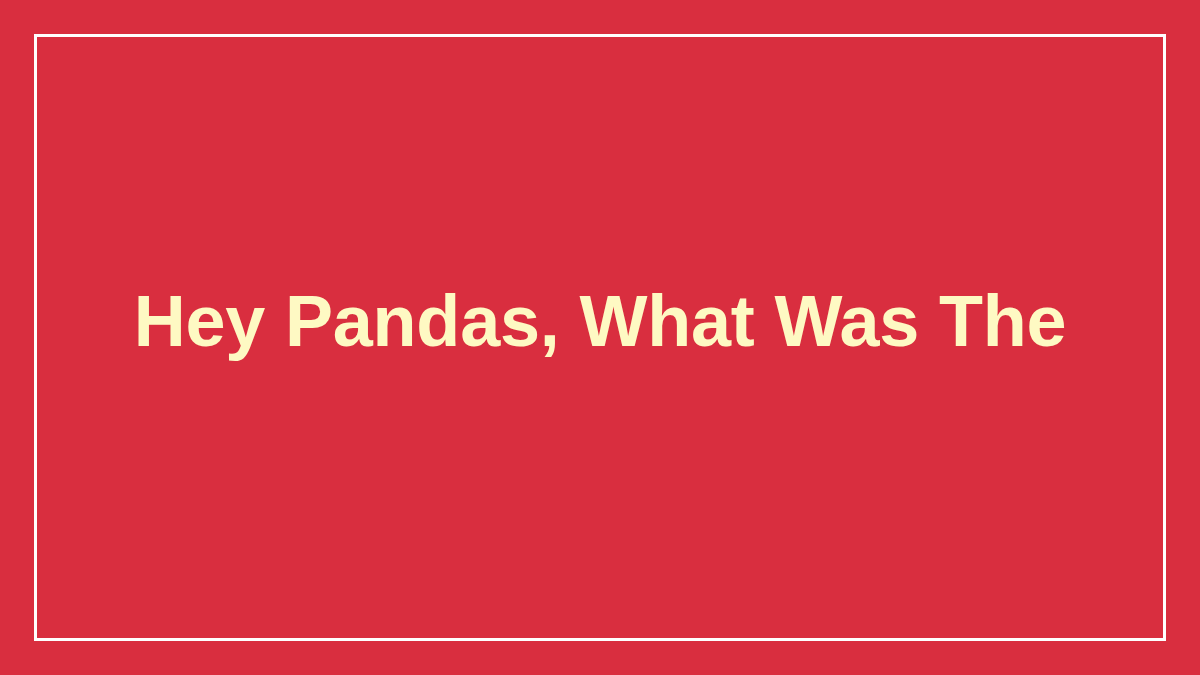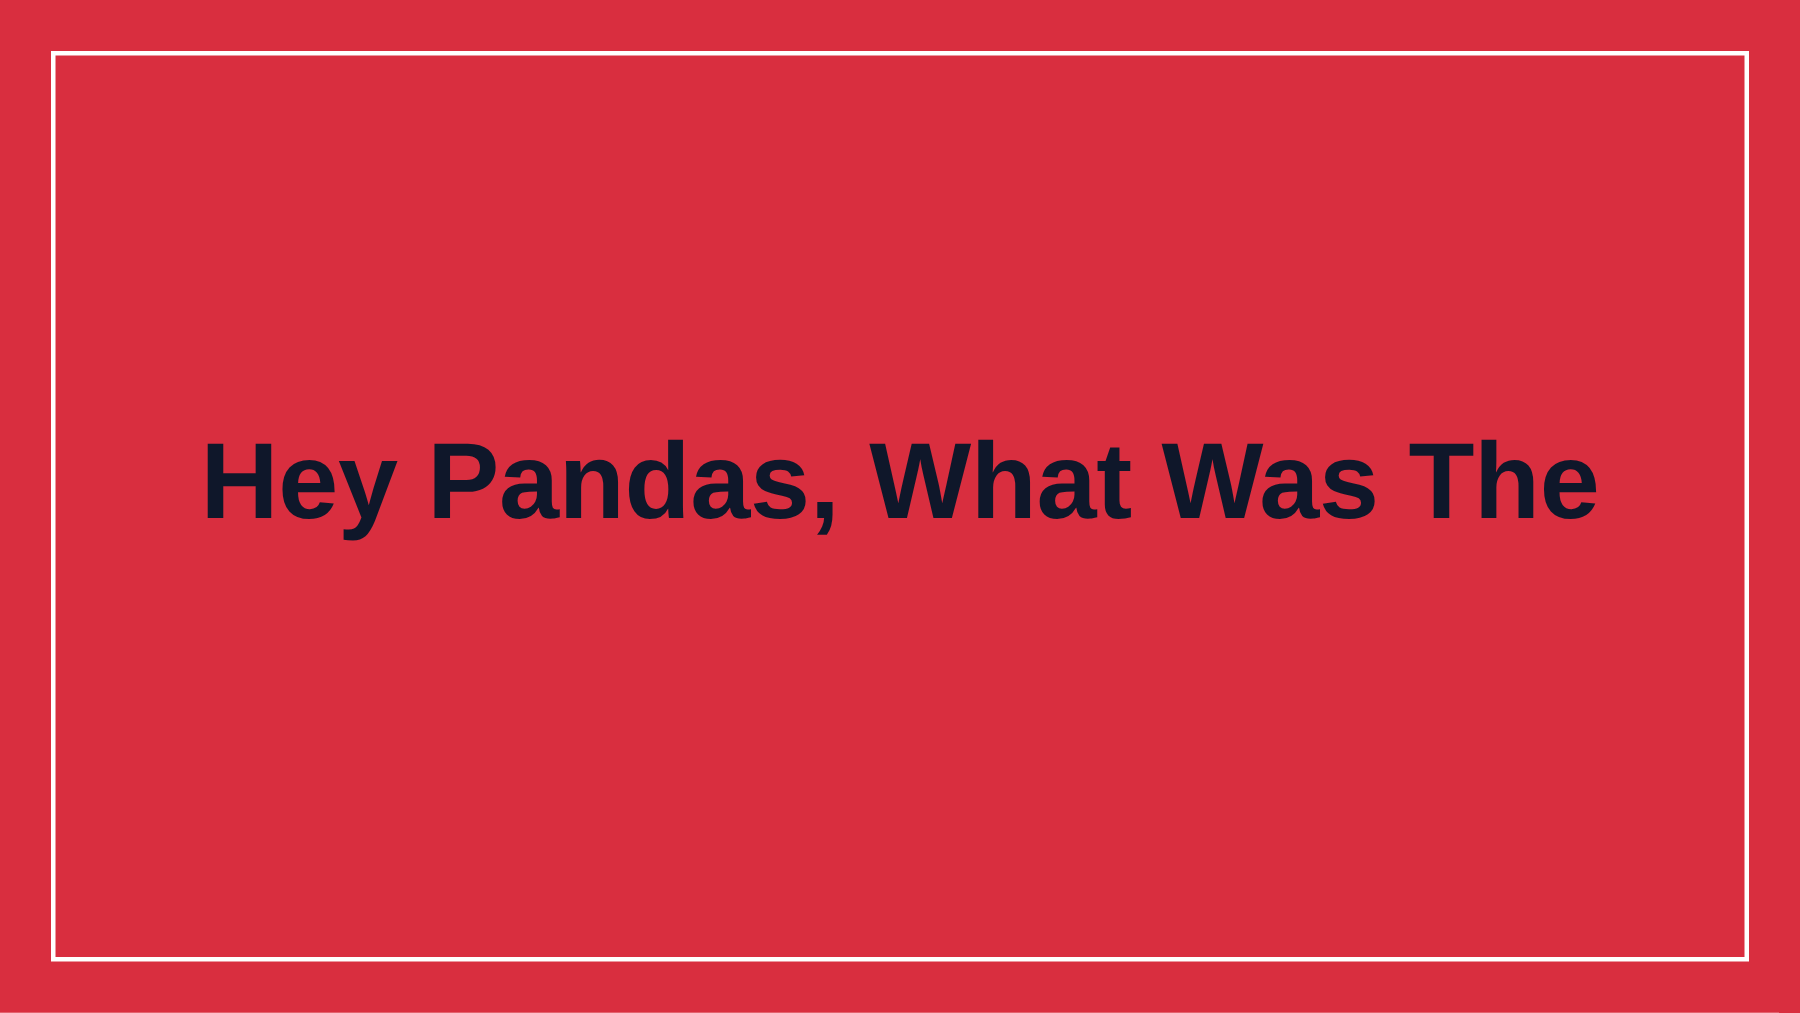--- a/index.html
+++ b/index.html
@@ -44,21 +44,21 @@
     box-sizing: border-box;
     display: flex;
     flex-direction: column;
     align-items: center;
     justify-content: center;
     padding: 0 56px 34px 56px;
   }
 
   .headline {
     margin: 0;
-    color: #0f172a;
+    color: #fef9c3;
     font-family: "Liberation Sans Narrow", "Liberation Sans", sans-serif;
     font-weight: 700;
     font-size: 72px;
     line-height: 100px;
     letter-spacing: -0.2px;
     text-align: center;
     white-space: nowrap;
   }
 
   .headline-line {

